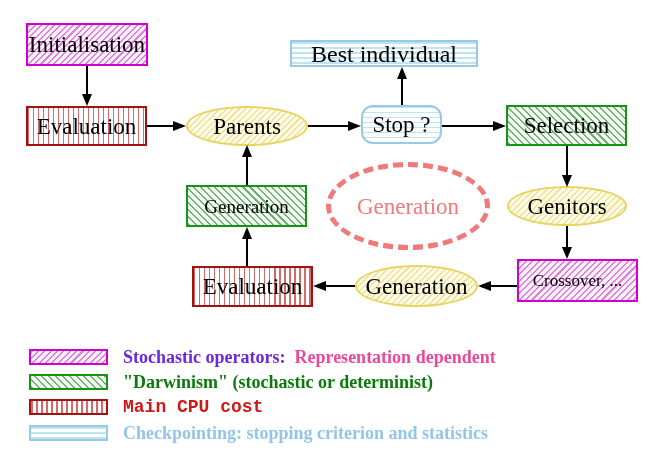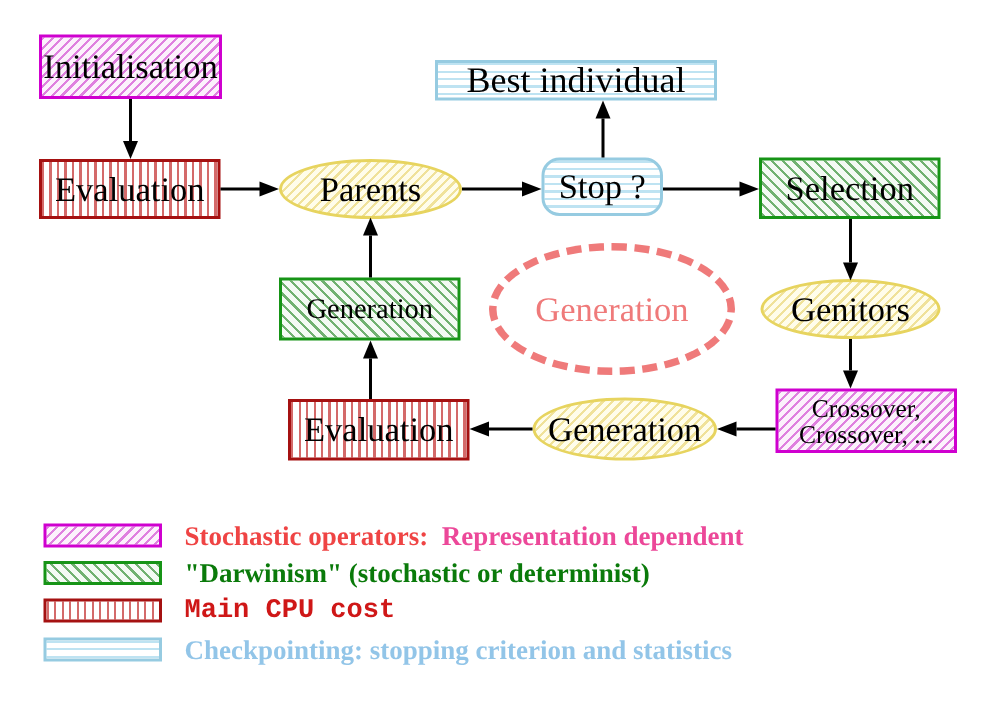--- a/index.html
+++ b/index.html
@@ -42,21 +42,21 @@
   .line { position:absolute; background:#000; }
   .ah { position:absolute; width:0; height:0; }
   .ah-right { border-top:5px solid transparent; border-bottom:5px solid transparent; border-left:13px solid #000; }
   .ah-left  { border-top:5px solid transparent; border-bottom:5px solid transparent; border-right:13px solid #000; }
   .ah-down  { border-left:5px solid transparent; border-right:5px solid transparent; border-top:12px solid #000; }
   .ah-up    { border-left:5px solid transparent; border-right:5px solid transparent; border-bottom:12px solid #000; }
   
   .legend-row { position:absolute; left:29px; display:flex; align-items:center; }
   .swatch { width:79px; height:16px; box-sizing:border-box; margin-right:15px; flex:0 0 auto; }
   .legend-text { font-size:18px; font-weight:bold; line-height:1; white-space:nowrap; }
-  .t-magenta { color:#ef4444; }
+  .t-magenta { color:#6d28d9; }
   .t-gold { color:#ec4899; margin-left:9px; }
   .t-green { color:#0a7a0a; }
   .t-red { color:#cf1717;font-family:Liberation Mono, monospace; }
   .t-blue { color:#92c5e8; }
 </style>
 </head>
 <body>
 
 <div id="canvas">
 
@@ -77,21 +77,20 @@
   <div class="node ellipse-yellow" style="left:507px; top:186px; width:120px; height:40px;">Genitors</div>
 
   <div class="node ellipse-dashed" style="left:326px; top:162px; width:164px; height:88px;">Generation</div>
 
   <div class="node stripes-red" style="left:192px; top:266px; width:121px; height:41px;">Evaluation</div>
 
   <div class="node ellipse-yellow" style="left:355px; top:265px; width:123px; height:42px;">Generation</div>
 
   <div class="node hatch-magenta" style="left:517px; top:259px; width:121px; height:43px; font-size:17px;">
     <div>
-      <div>Crossover,</div>
       <div>Crossover, ...</div>
     </div>
   </div>
 
   <div class="line" style="left:86px; top:66px; width:2px; height:28px;"></div>
   <div class="ah ah-down" style="left:82px; top:94px;"></div>
 
   <div class="line" style="left:147px; top:125px; width:27px; height:2px;"></div>
   <div class="ah ah-right" style="left:173px; top:121px;"></div>
 

